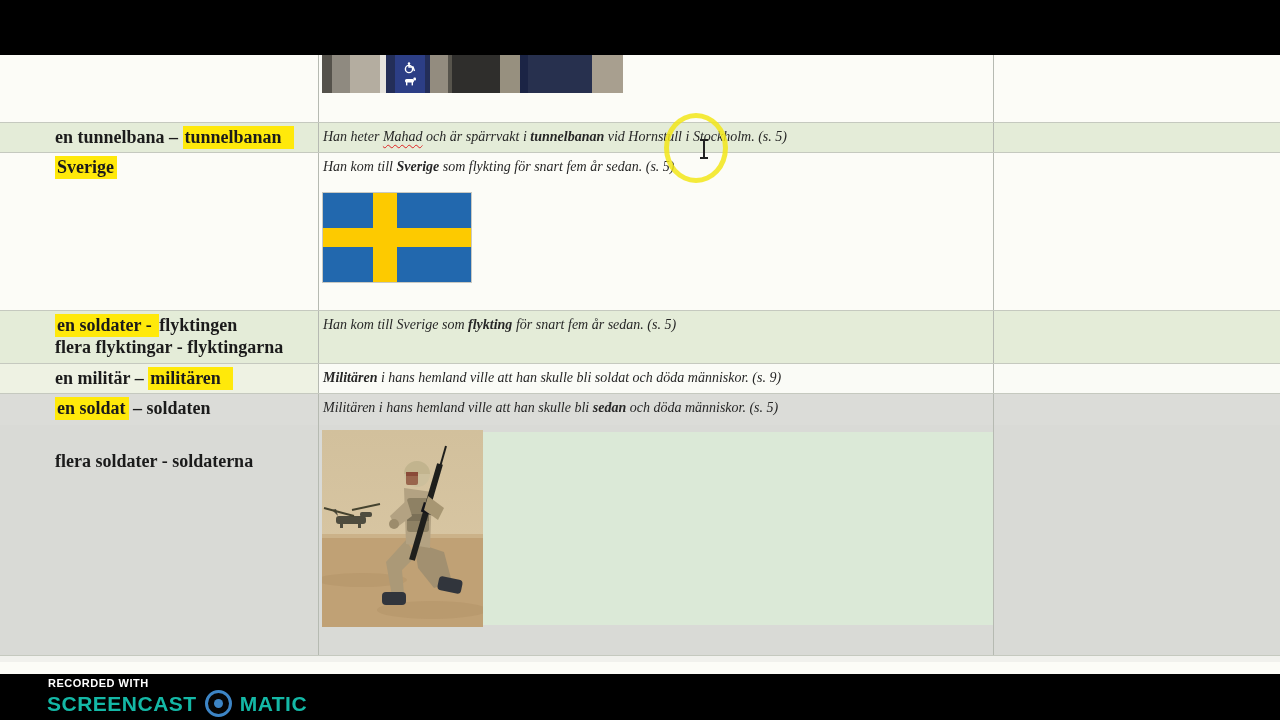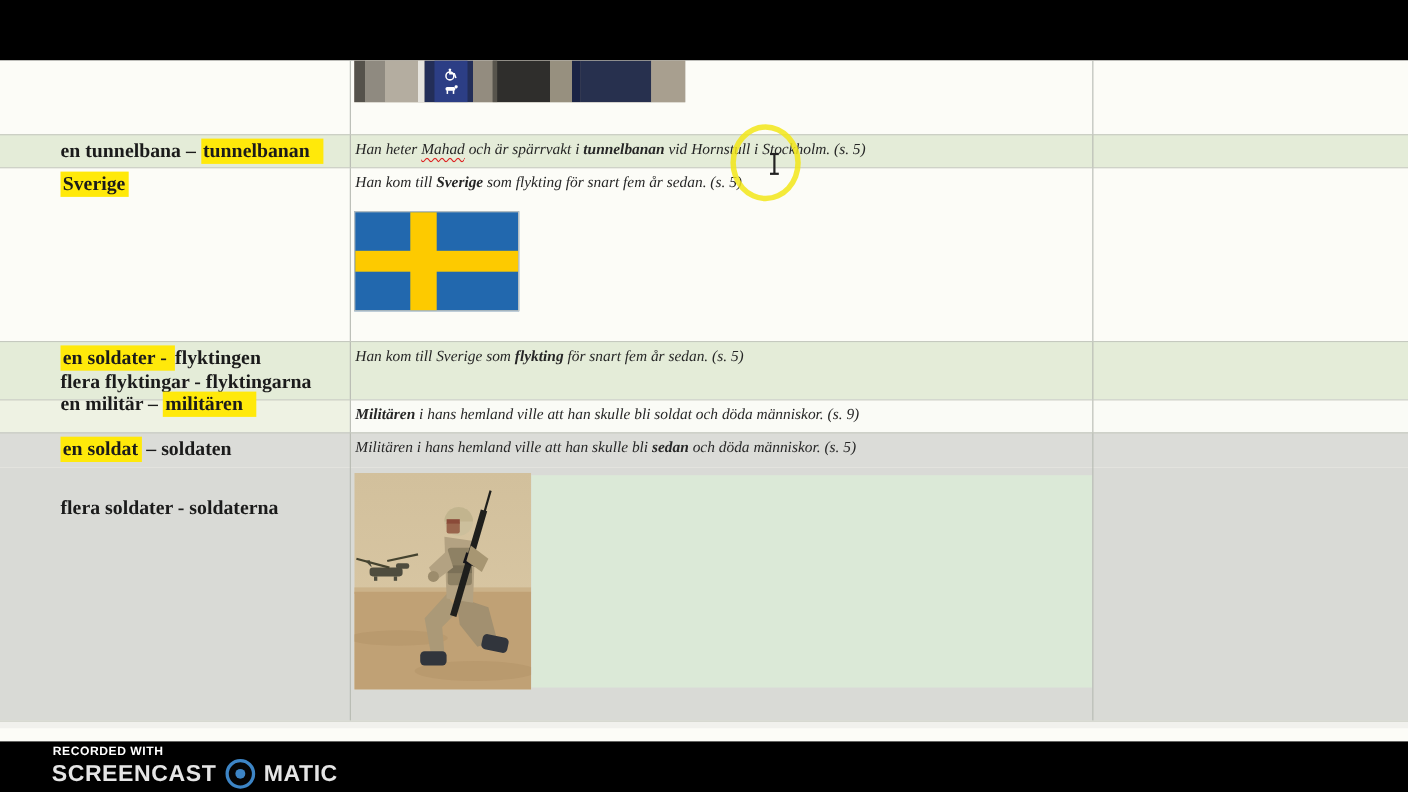--- a/index.html
+++ b/index.html
@@ -57,21 +57,21 @@
   
   .cursor-circle { position:absolute; left:664px; top:113px; width:64px; height:70px; border:5px solid rgba(242,230,25,0.85); border-radius:50%; }
   .ibeam { position:absolute; left:698px; top:139px; width:12px; height:20px; }
   .ibeam:before, .ibeam:after { content:""; position:absolute; left:2px; width:8px; height:2px; background:#222; }
   .ibeam:before { top:0; } .ibeam:after { bottom:0; }
   .ibeam span { position:absolute; left:5px; top:1px; width:2px; height:18px; background:#222; display:block; }
 
   
   .rec-with { position:absolute; left:48px; top:3px; color:#fff; font-family:"Liberation Sans",sans-serif; font-size:11px; font-weight:bold; letter-spacing:0.5px; }
   .brandrow { position:absolute; left:47px; top:16px; display:flex; align-items:center; gap:8px; }
-  .brand { color:#e5e5e5; font-family:"Liberation Sans",sans-serif; font-size:21px; font-weight:bold; letter-spacing:0.5px; }
+  .brand { color:#14b8a6; font-family:"Liberation Sans",sans-serif; font-size:21px; font-weight:bold; letter-spacing:0.5px; }
   .som-logo { width:27px; height:27px; border-radius:50%; background:#050505; border:3px solid #3d85c6; display:flex; align-items:center; justify-content:center; }
   .som-logo i { width:9px; height:9px; border-radius:50%; background:#3d85c6; display:block; }
 </style>
 </head>
 <body>
 
 <div id="screen">
 
   <div class="bar top"></div>
 
@@ -145,21 +145,21 @@
   <div class="line term" style="top:314px">
     <span class="hl">en soldater - </span><span>flyktingen</span>
   </div>
   <div class="line term" style="top:336px">
     <span>flera flyktingar - flyktingarna</span>
   </div>
   <div class="line sent" style="top:314px">
     <span>Han kom till Sverige som </span><b>flykting</b><span> för snart fem år sedan. (s. 5)</span>
   </div>
 
-  <div class="line term" style="top:356px">
+  <div class="line term" style="top:367px">
     <span>en militär – </span><span class="hl hl-wide">militären</span>
   </div>
   <div class="line sent" style="top:367px">
     <b>Militären</b><span> i hans hemland ville att han skulle bli soldat och döda människor. (s. 9)</span>
   </div>
 
   <div class="line term" style="top:397px">
     <span class="hl">en soldat</span><span> – soldaten</span>
   </div>
   <div class="line sent" style="top:397px">

